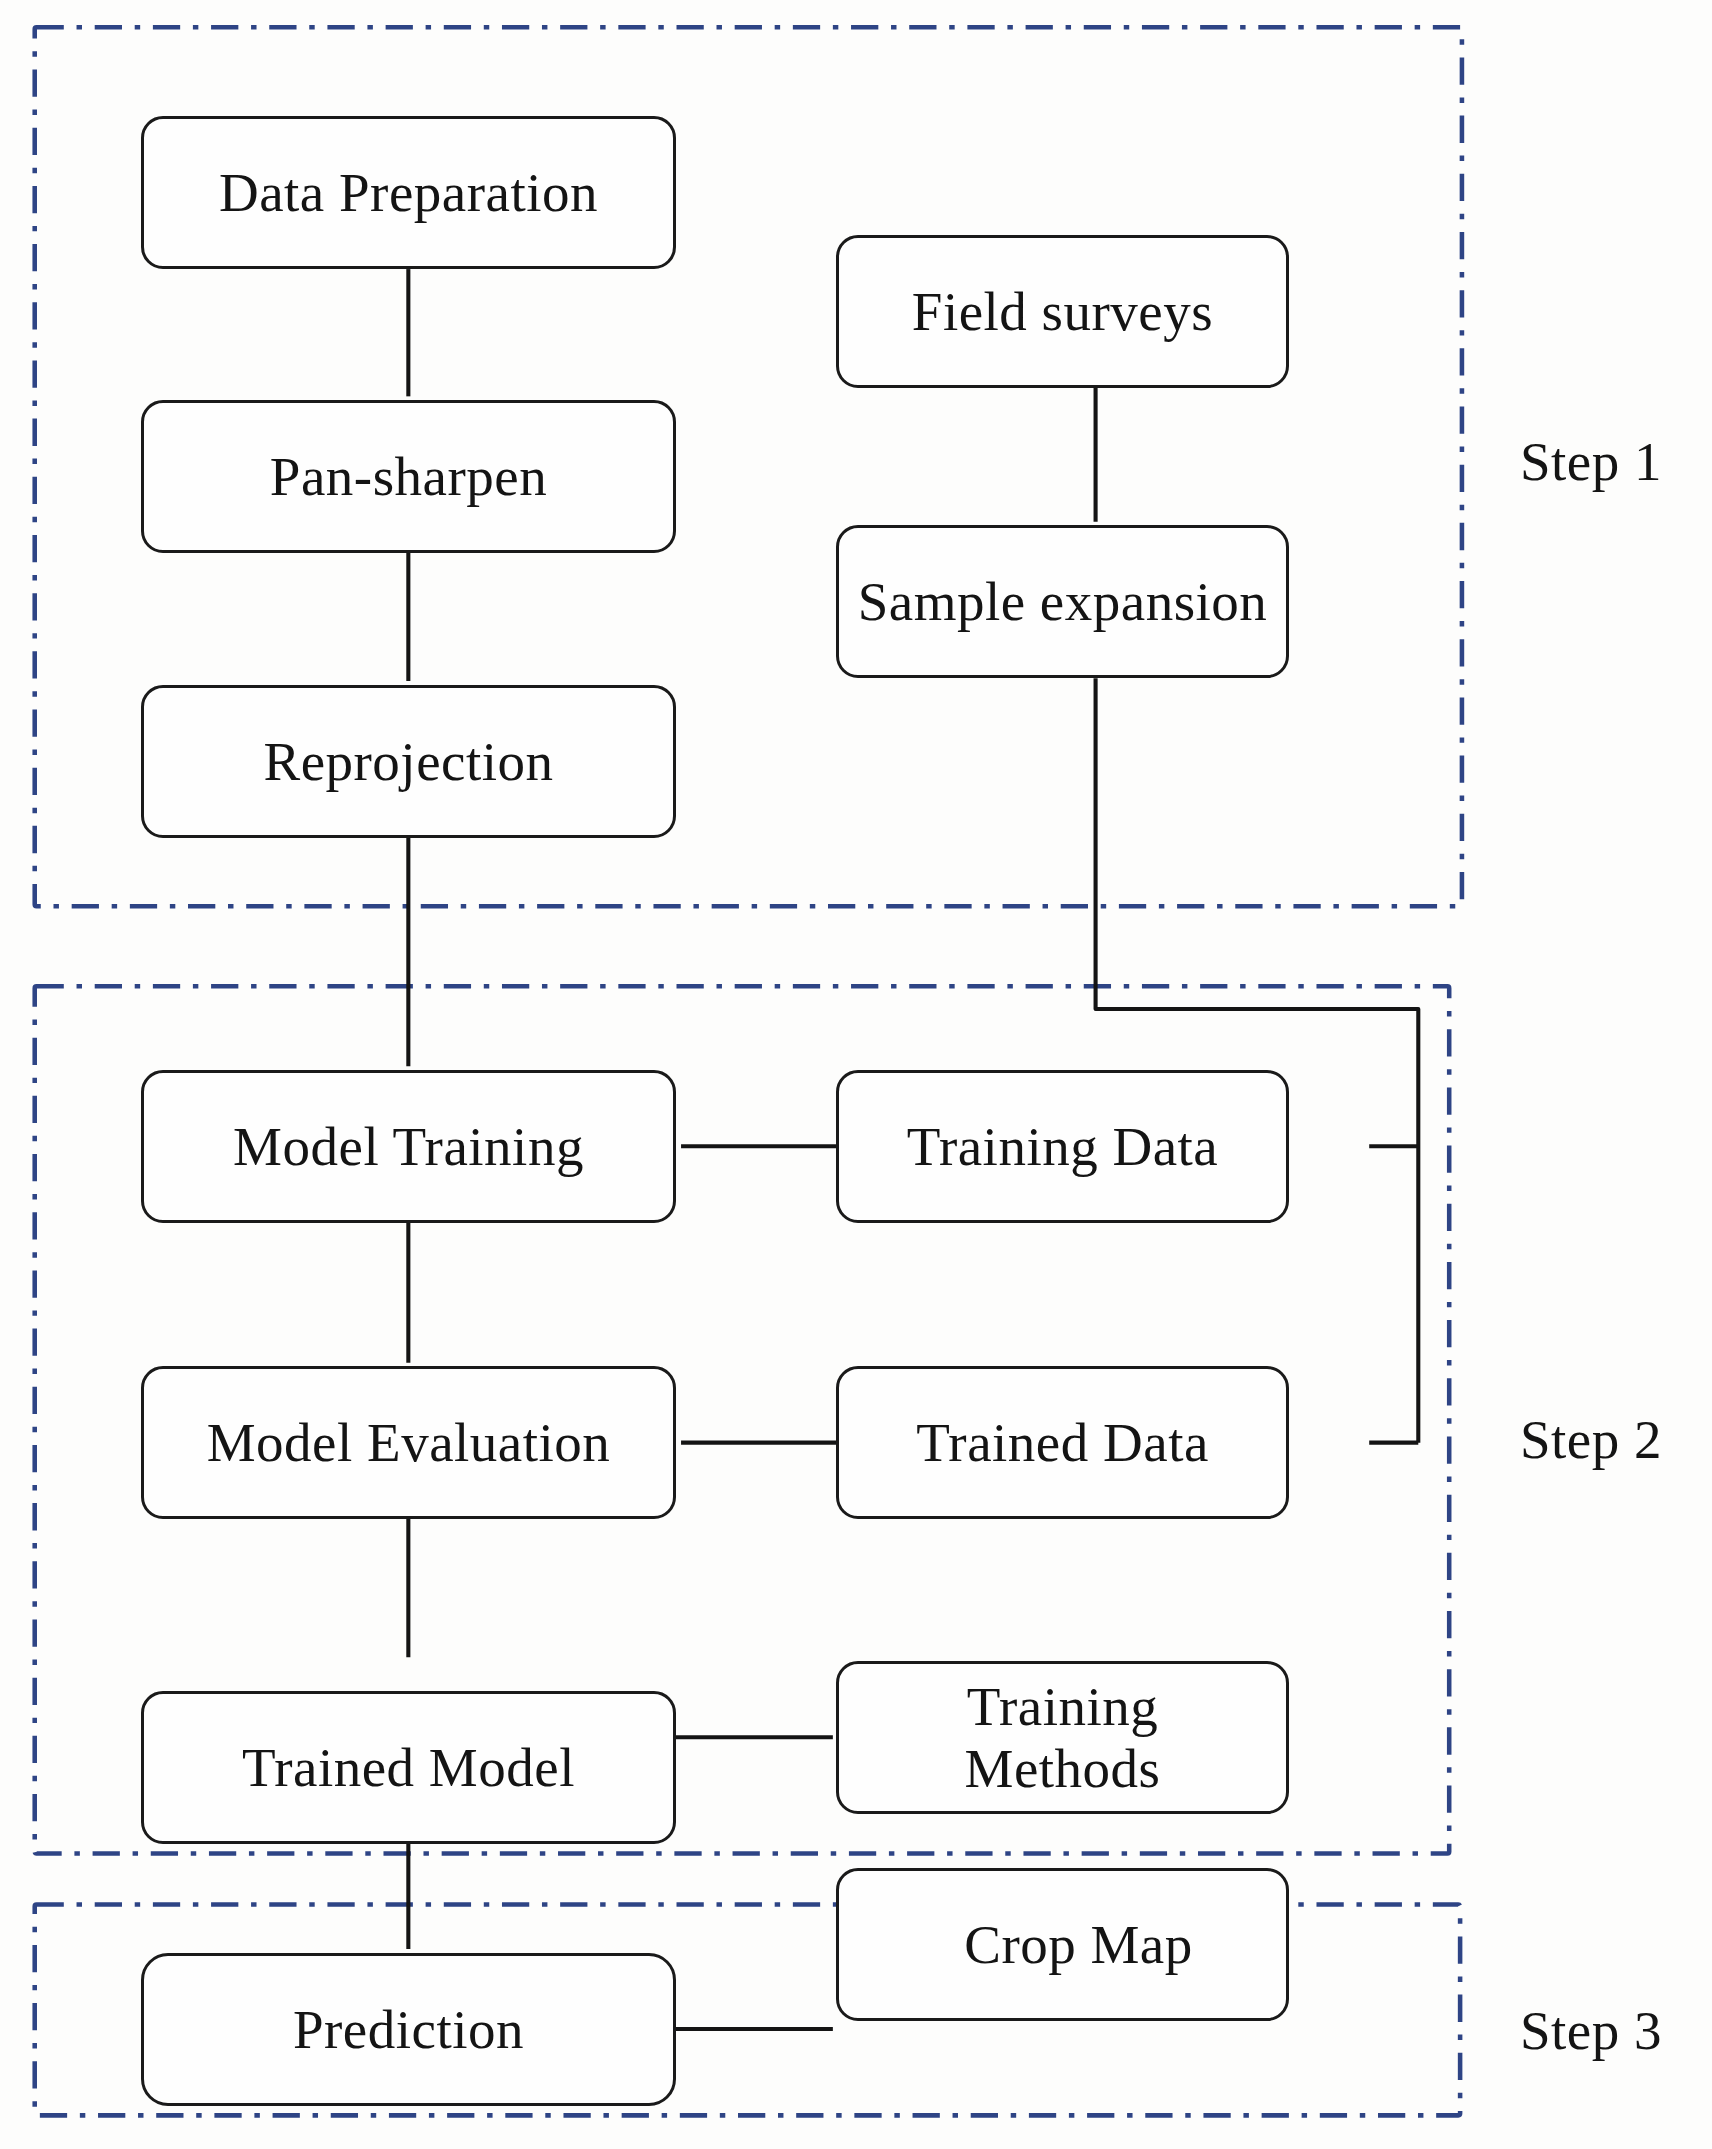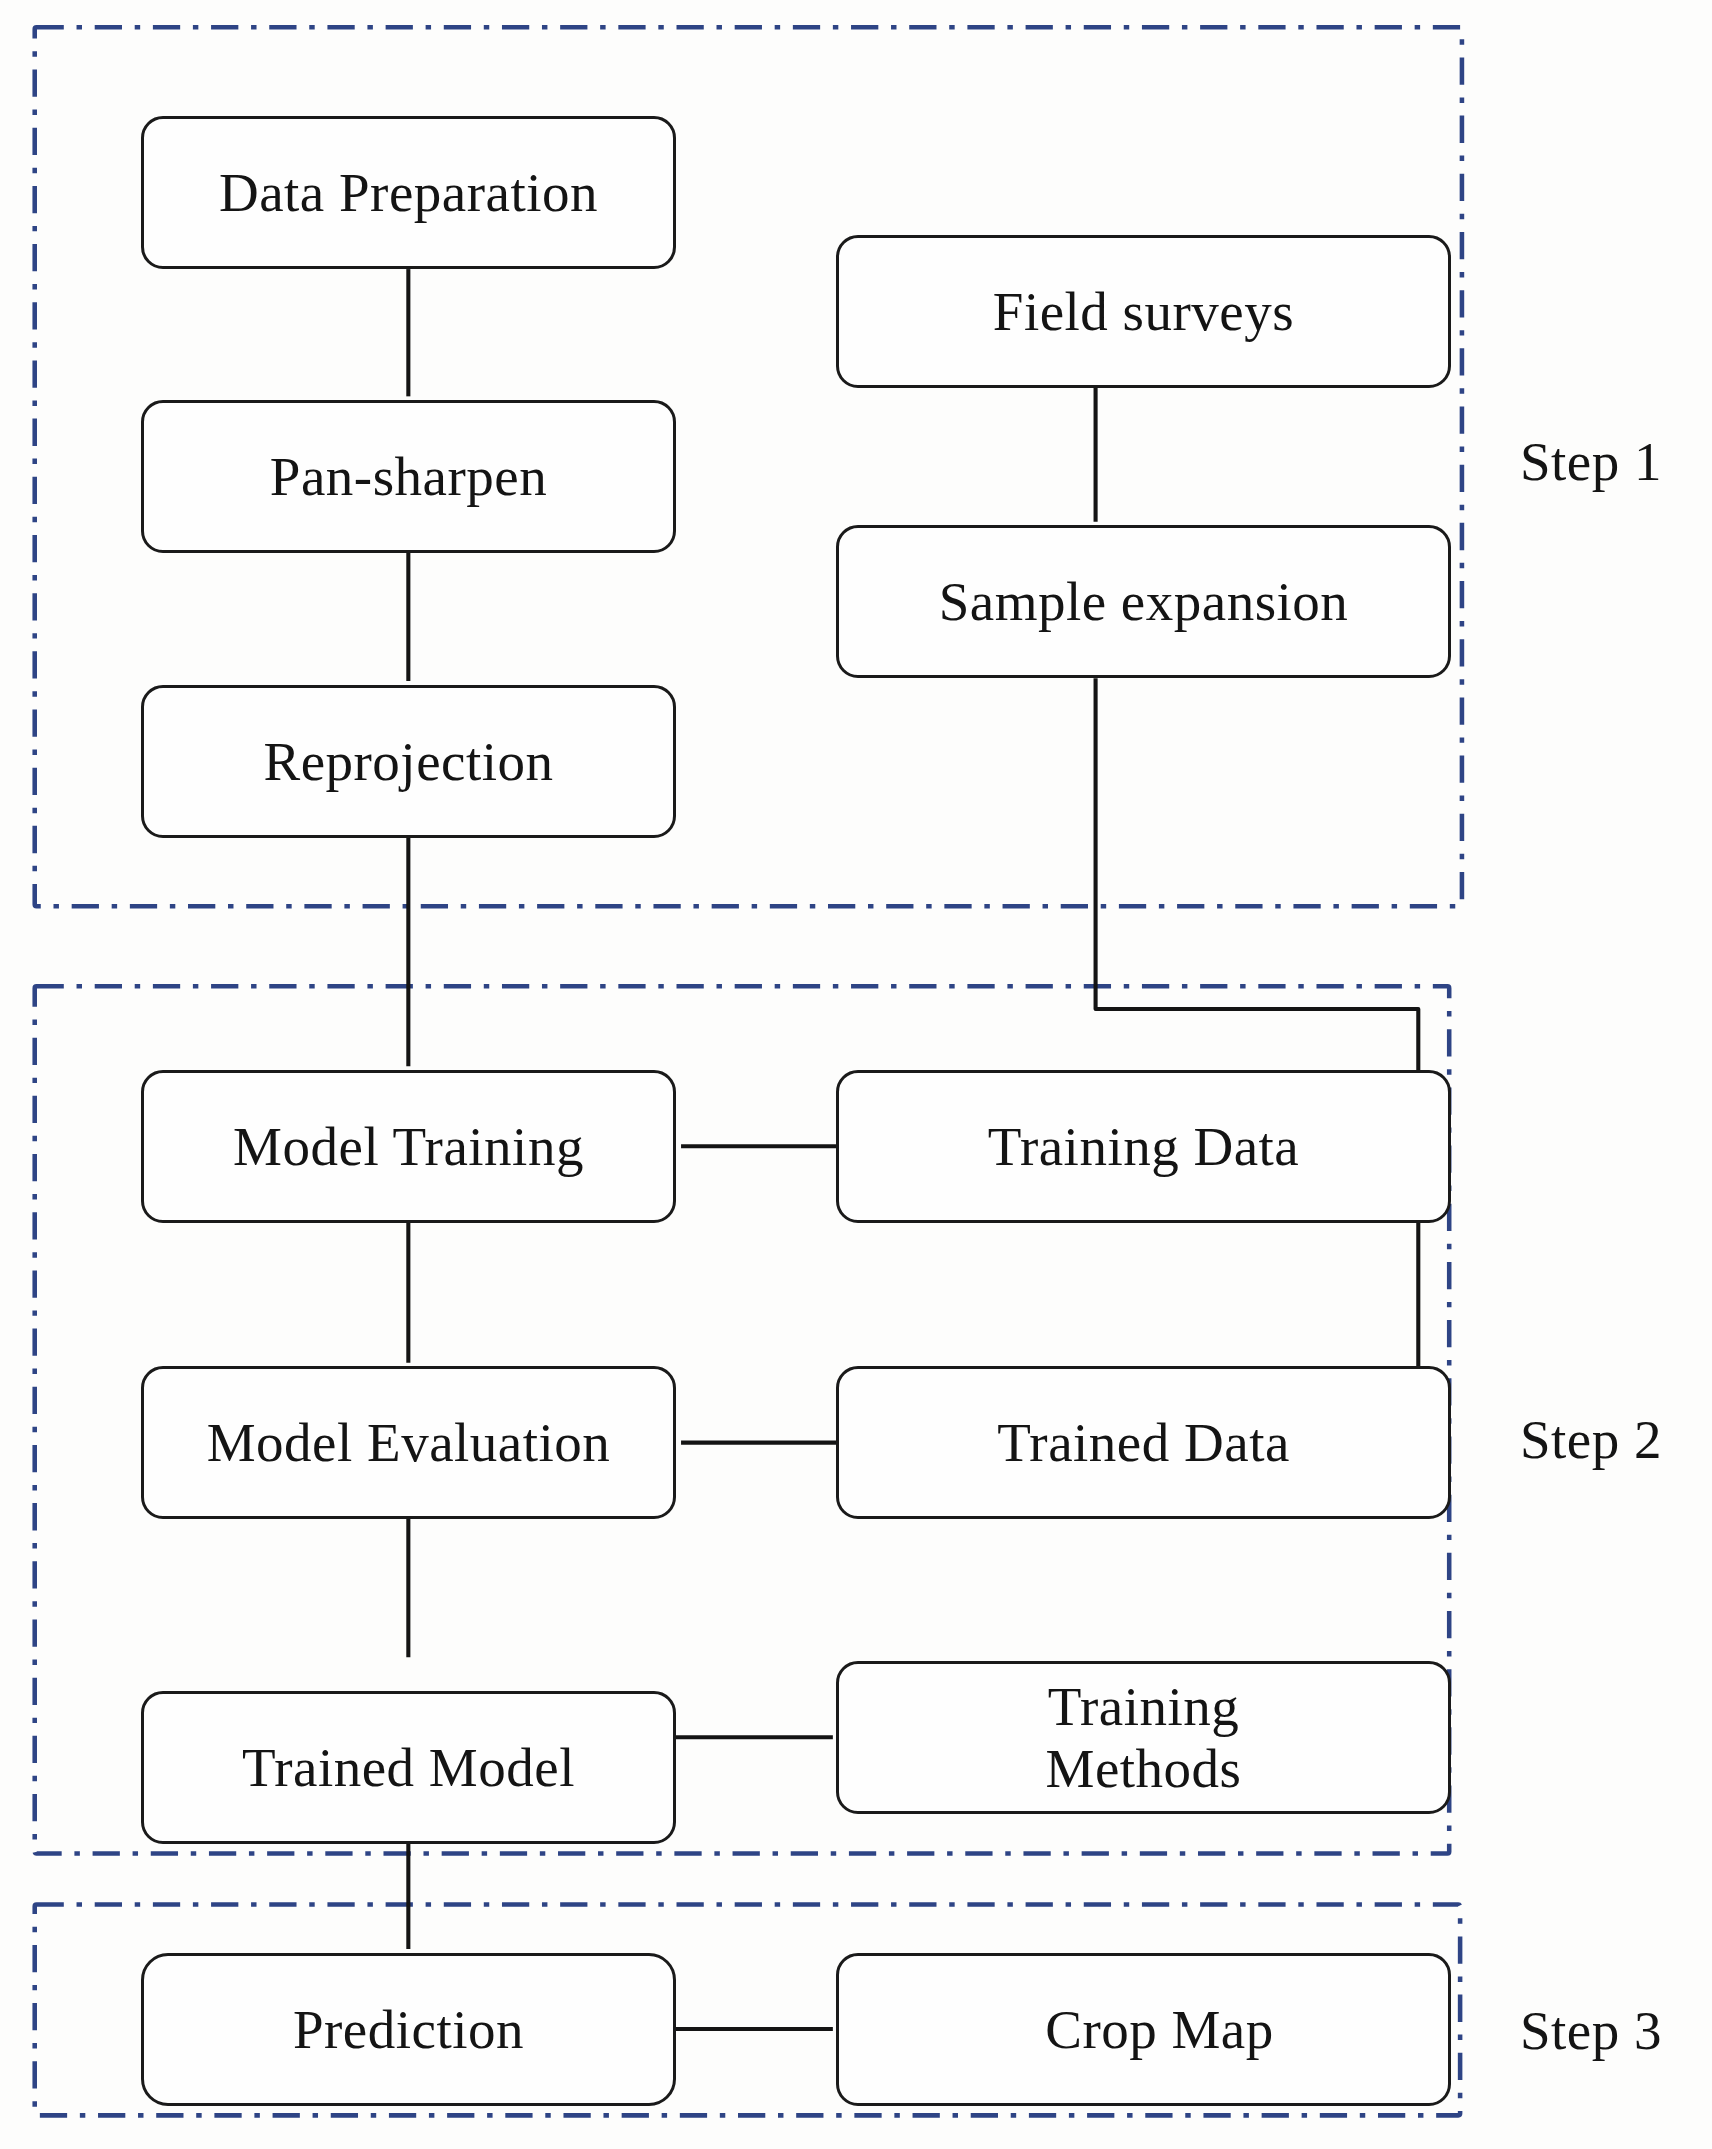--- a/index.html
+++ b/index.html
@@ -31,25 +31,25 @@
     border:3.6px solid var(--node-border);
     border-radius:22px;
     display:flex;align-items:center;justify-content:center;
     text-align:center;
     font-size:55px;
     letter-spacing:0.5px;
     line-height:1.12;
     white-space:pre-line;
   }
   .lcol{left:141px;width:535px;height:153px;}
-  .rcol{left:836px;width:615px;height:153px;}
+  .rcol{left:836px;width:453px;height:153px;}
   #n-dp{top:116px;text-align:right;}  #n-ps{top:400px;}  #n-rp{top:685px;}
   #n-mt{top:1070px;} #n-me{top:1366px;} #n-tm{top:1661px;margin-top:30px;} #n-pr{top:1953px;border-radius:27px;}
   #n-fs{top:235px;}  #n-se{top:525px;}
-  #n-td{top:1070px;} #n-ts{top:1366px;} #n-cm{top:1661px;} #n-cr{top:1953px;padding-left:32px;}
+  #n-td{top:1070px;} #n-ts{top:1366px;} #n-cm{top:1661px;} #n-cr{top:1868px;padding-left:32px;}
   .step-label{
     position:absolute;left:1482px;width:218px;height:64px;
     display:flex;align-items:center;justify-content:center;
     font-size:55px;letter-spacing:0.5px;
   }
   #lbl-s1{top:429px;} #lbl-s2{top:1407px;} #lbl-s3{top:1998px;}
 </style>
 </head>
 <body>
 

